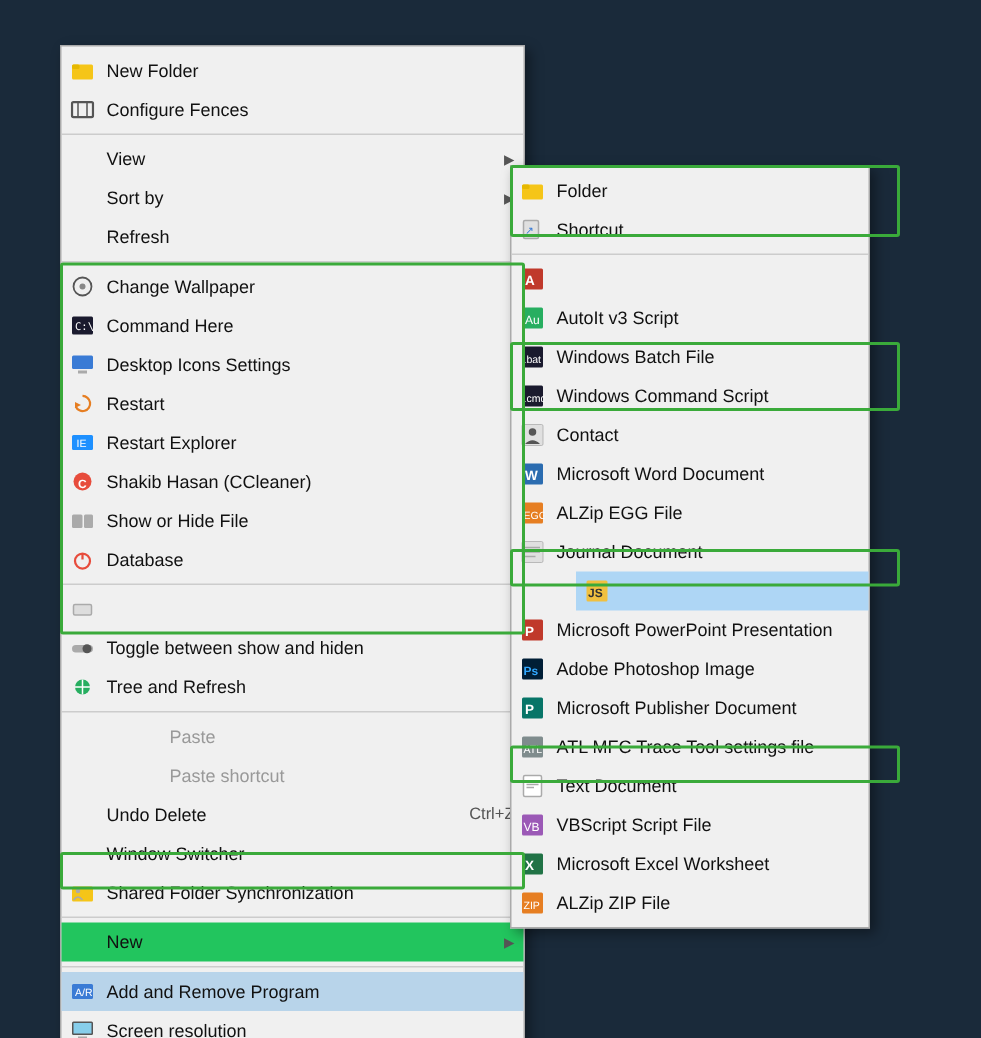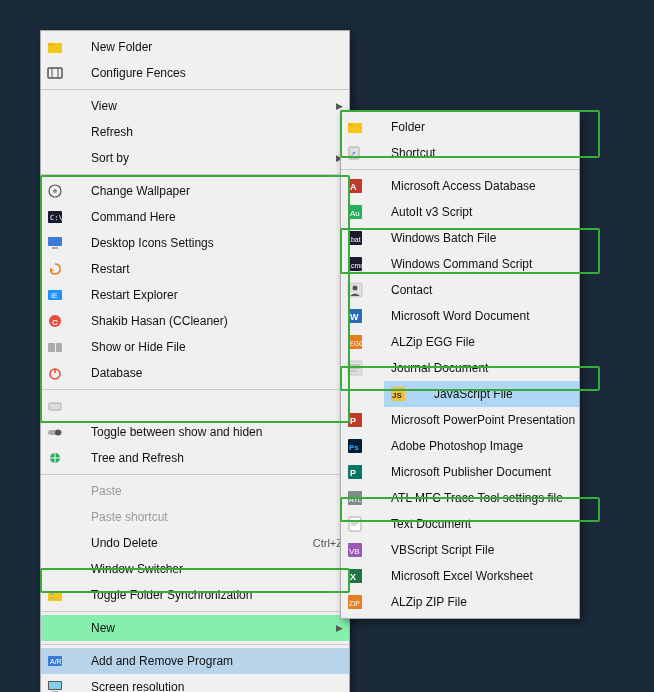--- a/index.html
+++ b/index.html
@@ -38,30 +38,30 @@
 
     .menu-item {
       display: flex;
       align-items: center;
       padding: 3px 6px 3px 4px;
       cursor: pointer;
       white-space: nowrap;
       min-height: 22px;
       color: #111;
       position: relative;
-      gap: 20px;
     }
 
     .menu-item.highlighted {
       background: #aed6f5;
       margin-left: 43px;
     }
 
     .menu-item.disabled {
       color: #999;
+      margin-left: 42px;
     }
 
     .menu-item.has-arrow::after {
       content: '▶';
       position: absolute;
       right: 6px;
       font-size: 9px;
       color: #555;
     }
 
@@ -94,21 +94,21 @@
     
     .outline-green {
       border: 2px solid #3aaa3a;
       position: absolute;
       border-radius: 2px;
       pointer-events: none;
       z-index: 20;
     }
 
     .new-item-highlight {
-      background: #86efac;
+      background: #22c55e;
       align-items: center;
     }
 
     .add-remove-highlight {
       background: #b8d4ea;
     }
   </style>
 </head>
 <body>
 
@@ -135,28 +135,28 @@
     <span class="menu-label">Configure Fences</span>
   </div>
 
   <div class="menu-separator"></div>
 
   <div class="menu-item has-arrow">
     <span class="menu-icon"></span>
     <span class="menu-label">View</span>
   </div>
 
+  <div class="menu-item has-arrow">
+    <span class="menu-icon"></span>
+    <span class="menu-label">Sort by</span>
+  </div>
+
   <div class="menu-item">
     <span class="menu-icon"></span>
     <span class="menu-label">Refresh</span>
-  </div>
-
-  <div class="menu-item has-arrow">
-    <span class="menu-icon"></span>
-    <span class="menu-label">Sort by</span>
   </div>
 
   <div class="menu-separator"></div>
 
   <div class="menu-item">
     <span class="menu-icon">
       <svg width="16" height="16" viewBox="0 0 16 16">
           <circle cx="8" cy="8" r="6" fill="none" stroke="#555" stroke-width="1.2"></circle>
           <circle cx="8" cy="8" r="2" fill="#888"></circle>
         </svg>
@@ -290,21 +290,21 @@
   </div>
 
   <div class="menu-item">
     <span class="menu-icon">
       <svg width="16" height="16" viewBox="0 0 16 16">
           <rect x="1" y="4" width="14" height="10" rx="1" fill="#f5c518"></rect>
           <circle cx="5" cy="7" r="1.5" fill="#aaa"></circle>
           <path d="M2 13 Q5 9 8 13" fill="none" stroke="#aaa" stroke-width="1"></path>
         </svg>
     </span>
-    <span class="menu-label">Toggle Folder Synchronization</span>
+    <span class="menu-label">Shared Folder Synchronization</span>
   </div>
 
   <div class="menu-separator"></div>
 
   <div class="menu-item has-arrow new-item-highlight">
     <span class="menu-icon"></span>
     <span class="menu-label">New</span>
   </div>
 
   <div class="menu-separator"></div>
@@ -356,21 +356,20 @@
 
   <div class="menu-separator"></div>
 
   <div class="menu-item">
     <span class="menu-icon">
       <svg width="16" height="16" viewBox="0 0 16 16">
           <rect x="1" y="1" width="14" height="14" rx="1" fill="#c0392b"></rect>
           <text x="3" y="12" font-size="9" fill="#fff" font-weight="bold">A</text>
         </svg>
     </span>
-    <span class="menu-label">Microsoft Access Database</span>
   </div>
 
   <div class="menu-item">
     <span class="menu-icon">
       <svg width="16" height="16" viewBox="0 0 16 16">
           <rect x="1" y="1" width="14" height="14" rx="1" fill="#27ae60"></rect>
           <text x="3" y="12" font-size="8" fill="#fff">Au</text>
         </svg>
     </span>
     <span class="menu-label">AutoIt v3 Script</span>
@@ -439,21 +438,20 @@
     <span class="menu-label">Journal Document</span>
   </div>
 
   <div class="menu-item highlighted">
     <span class="menu-icon">
       <svg width="16" height="16" viewBox="0 0 16 16">
           <rect x="1" y="1" width="14" height="14" rx="1" fill="#f0c040"></rect>
           <text x="2" y="12" font-size="8" fill="#333" font-weight="bold">JS</text>
         </svg>
     </span>
-    <span class="menu-label">JavaScript File</span>
   </div>
 
   <div class="menu-item">
     <span class="menu-icon">
       <svg width="16" height="16" viewBox="0 0 16 16">
           <rect x="1" y="1" width="14" height="14" rx="1" fill="#c0392b"></rect>
           <text x="3" y="12" font-size="9" fill="#fff" font-weight="bold">P</text>
         </svg>
     </span>
     <span class="menu-label">Microsoft PowerPoint Presentation</span>

